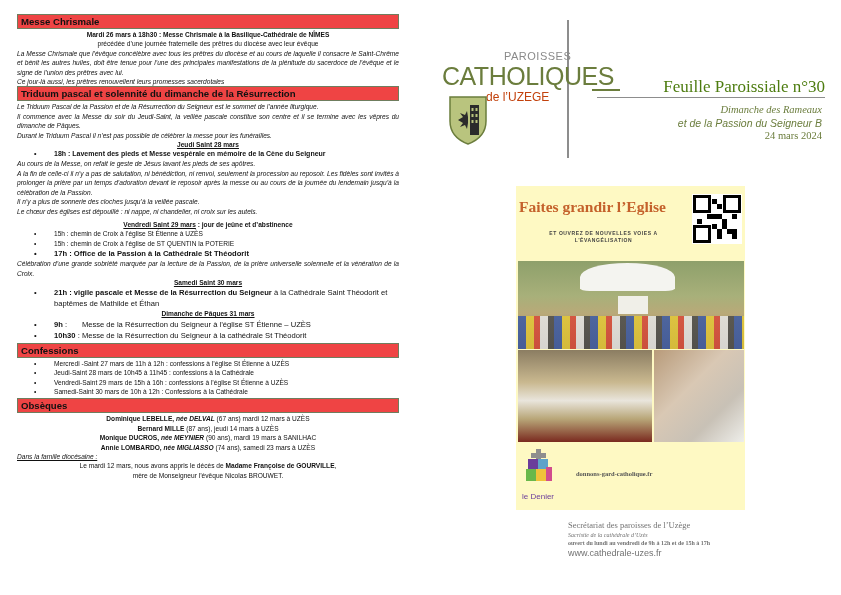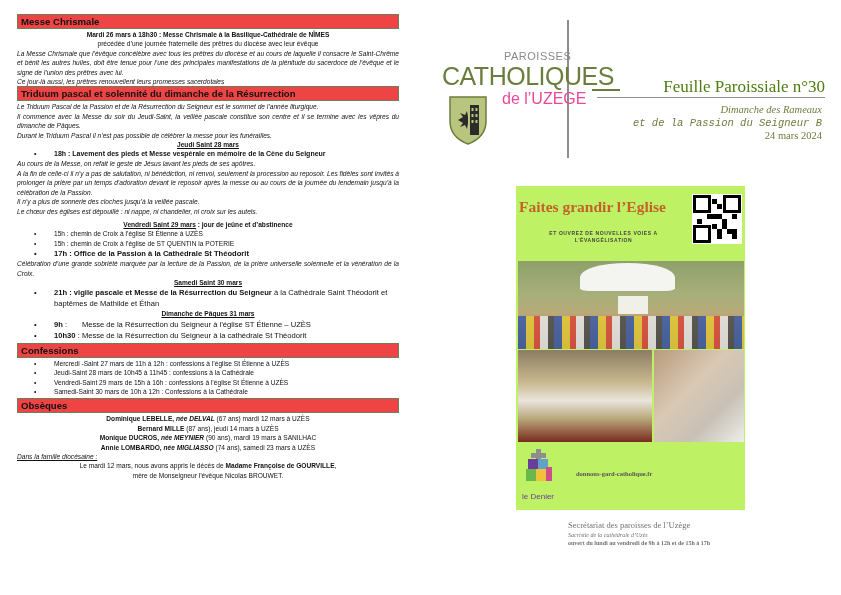--- a/index.html
+++ b/index.html
@@ -9,21 +9,21 @@
   .c{text-align:center;}
   .i{font-style:italic;}
   .j{text-align:justify;}
   .b{font-weight:bold;}
   .u{text-decoration:underline;}
   .bul{position:relative;padding-left:37px;}
   .bul::before{content:"•";position:absolute;left:17px;top:0;}
   .big{font-size:7.6px;line-height:11px;}
   .vline{position:absolute;left:567px;top:20px;width:2px;height:138px;background:#8d8d8d;}
   .hline{position:absolute;left:597px;top:97px;width:228px;height:1px;background:#8d8d8d;}
-  .promo{position:absolute;left:516px;top:186px;width:229px;height:324px;background:#bef264;}
+  .promo{position:absolute;left:516px;top:186px;width:229px;height:324px;background:#fef9c3;}
 </style>
 </head>
 <body>
 
 <div class="left">
 
   <div class="sec">Messe Chrismale</div>
   <div class="c b">Mardi 26 mars à 18h30 : Messe Chrismale à la Basilique-Cathédrale de NÎMES</div>
   <div class="c">précédée d’une journée fraternelle des prêtres du diocèse avec leur évêque</div>
   <div class="i j">La Messe Chrismale que l’évêque concélèbre avec tous les prêtres du diocèse et au cours de laquelle il consacre le Saint-Chrême et bénit les autres huiles, doit être tenue pour l’une des principales manifestations de la plénitude du sacerdoce de l’évêque et le signe de l’union des prêtres avec lui.</div>
@@ -70,37 +70,37 @@
   <div class="c">mère de Monseigneur l’évêque Nicolas BROUWET.</div>
 </div>
 
 <div class="vline"></div>
 <div class="hline"></div>
 
 <div style="position:absolute;left:442px;top:50px;width:180px;height:100px;">
   <div style="position:absolute;left:62px;top:0;font-size:11px;color:#8a8a8a;letter-spacing:0.5px;">PAROISSES</div>
   <div style="position:absolute;left:0;top:12px;font-size:25px;color:#6b7d3d;letter-spacing:-0.5px;">CATHOLIQUES</div>
   <div style="position:absolute;left:150px;top:39px;width:28px;height:2px;background:#6b7d3d;"></div>
-  <div style="position:absolute;left:60px;top:40px;font-size:16px;color:#ec4899;">de l’UZEGE</div>
+  <div style="position:absolute;left:44px;top:40px;font-size:12px;color:#c2410c;">de l’UZEGE</div>
   <svg width="40" height="50" viewBox="0 0 40 50" style="position:absolute;left:6px;top:45px;">
     <path d="M2 2 H38 V26 C38 40 28 46 20 49 C12 46 2 40 2 26 Z" fill="#b9c47e" stroke="#6b7d3d" stroke-width="1.5"></path>
     <rect x="22" y="10" width="9" height="30" fill="#2b2b2b"></rect>
     <rect x="23.5" y="13" width="2" height="3" fill="#b9c47e"></rect>
       <rect x="27.5" y="13" width="2" height="3" fill="#b9c47e"></rect>
     <rect x="23.5" y="19" width="2" height="3" fill="#b9c47e"></rect>
       <rect x="27.5" y="19" width="2" height="3" fill="#b9c47e"></rect>
     <rect x="23.5" y="25" width="2" height="3" fill="#b9c47e"></rect>
       <rect x="27.5" y="25" width="2" height="3" fill="#b9c47e"></rect>
     <path d="M12 18 L15 22 L10 25 L15 28 L12 32 L17 30 L19 34 L20 28 L20 22 L19 16 L17 20 Z" fill="#2b2b2b"></path>
   </svg>
 </div>
 
 <div style="position:absolute;left:600px;top:77px;width:225px;text-align:right;font-family:'Liberation Serif',serif;font-size:17px;color:#4d7c0f;">Feuille Paroissiale n°30</div>
 <div style="position:absolute;left:600px;top:104px;width:222px;text-align:right;font-family:'Liberation Serif',serif;font-style:italic;font-size:10.5px;color:#6b7d3d;">Dimanche des Rameaux</div>
-<div style="position:absolute;left:600px;top:117px;width:222px;text-align:right;font-family:Liberation Mono, monospace;font-style:italic;font-size:10.5px;color:#6b7d3d;">et de la Passion du Seigneur B</div>
+<div style="position:absolute;left:600px;top:117px;width:222px;text-align:right;font-family:Liberation Sans, sans-serif;font-style:italic;font-size:10.5px;color:#6b7d3d;">et de la Passion du Seigneur B</div>
 <div style="position:absolute;left:600px;top:130px;width:222px;text-align:right;font-family:'Liberation Serif',serif;font-size:10.5px;color:#6b7d3d;">24 mars 2024</div>
 
 <div class="promo">
   <div style="position:absolute;left:3px;top:12px;font-family:'Liberation Serif',serif;font-weight:bold;font-size:15.5px;color:#c4612b;white-space:nowrap;">Faites grandir l’Eglise</div>
   <div style="position:absolute;left:0;top:44px;width:175px;text-align:center;font-size:5px;font-weight:bold;letter-spacing:0.6px;color:#444;">ET OUVREZ DE NOUVELLES VOIES A</div>
   <div style="position:absolute;left:0;top:51px;width:175px;text-align:center;font-size:5px;font-weight:bold;letter-spacing:0.6px;color:#444;">L’ÉVANGÉLISATION</div>
   <svg width="50" height="50" viewBox="0 0 10 10" style="position:absolute;left:176px;top:8px;background:#fff;" shape-rendering="crispEdges">
     <rect x="0.5" y="0.5" width="3" height="3" fill="none" stroke="#000" stroke-width="0.6"></rect>
     <rect x="6.5" y="0.5" width="3" height="3" fill="none" stroke="#000" stroke-width="0.6"></rect>
     <rect x="0.5" y="6.5" width="3" height="3" fill="none" stroke="#000" stroke-width="0.6"></rect>
@@ -135,13 +135,14 @@
     <rect x="22" y="18" width="6" height="14" fill="#d14c8d"></rect>
   </svg>
   <div style="position:absolute;left:6px;top:306px;font-size:8px;color:#6a3c9b;">le Denier</div>
   <div style="position:absolute;left:60px;top:284px;font-family:'Liberation Serif',serif;font-weight:bold;font-size:6.5px;color:#555;">donnons-gard-catholique.fr</div>
 </div>
 
 <div style="position:absolute;left:568px;top:520px;width:222px;text-align:left;font-family:'Liberation Serif',serif;color:#737373;">
   <div style="font-size:8.5px;line-height:11px;">Secrétariat des paroisses de l’Uzège</div>
   <div style="font-size:6px;line-height:8px;font-style:italic;">Sacristie de la cathédrale d’Uzès</div>
   <div style="font-size:6px;line-height:8px;font-weight:bold;white-space:nowrap;">ouvert du lundi au vendredi de 9h à 12h et de 15h à 17h</div>
+  <div style="font-family:'Liberation Sans',sans-serif;font-size:9px;line-height:12px;">www.cathedrale-uzes.fr</div>
 </div>
 
 </body></html>

